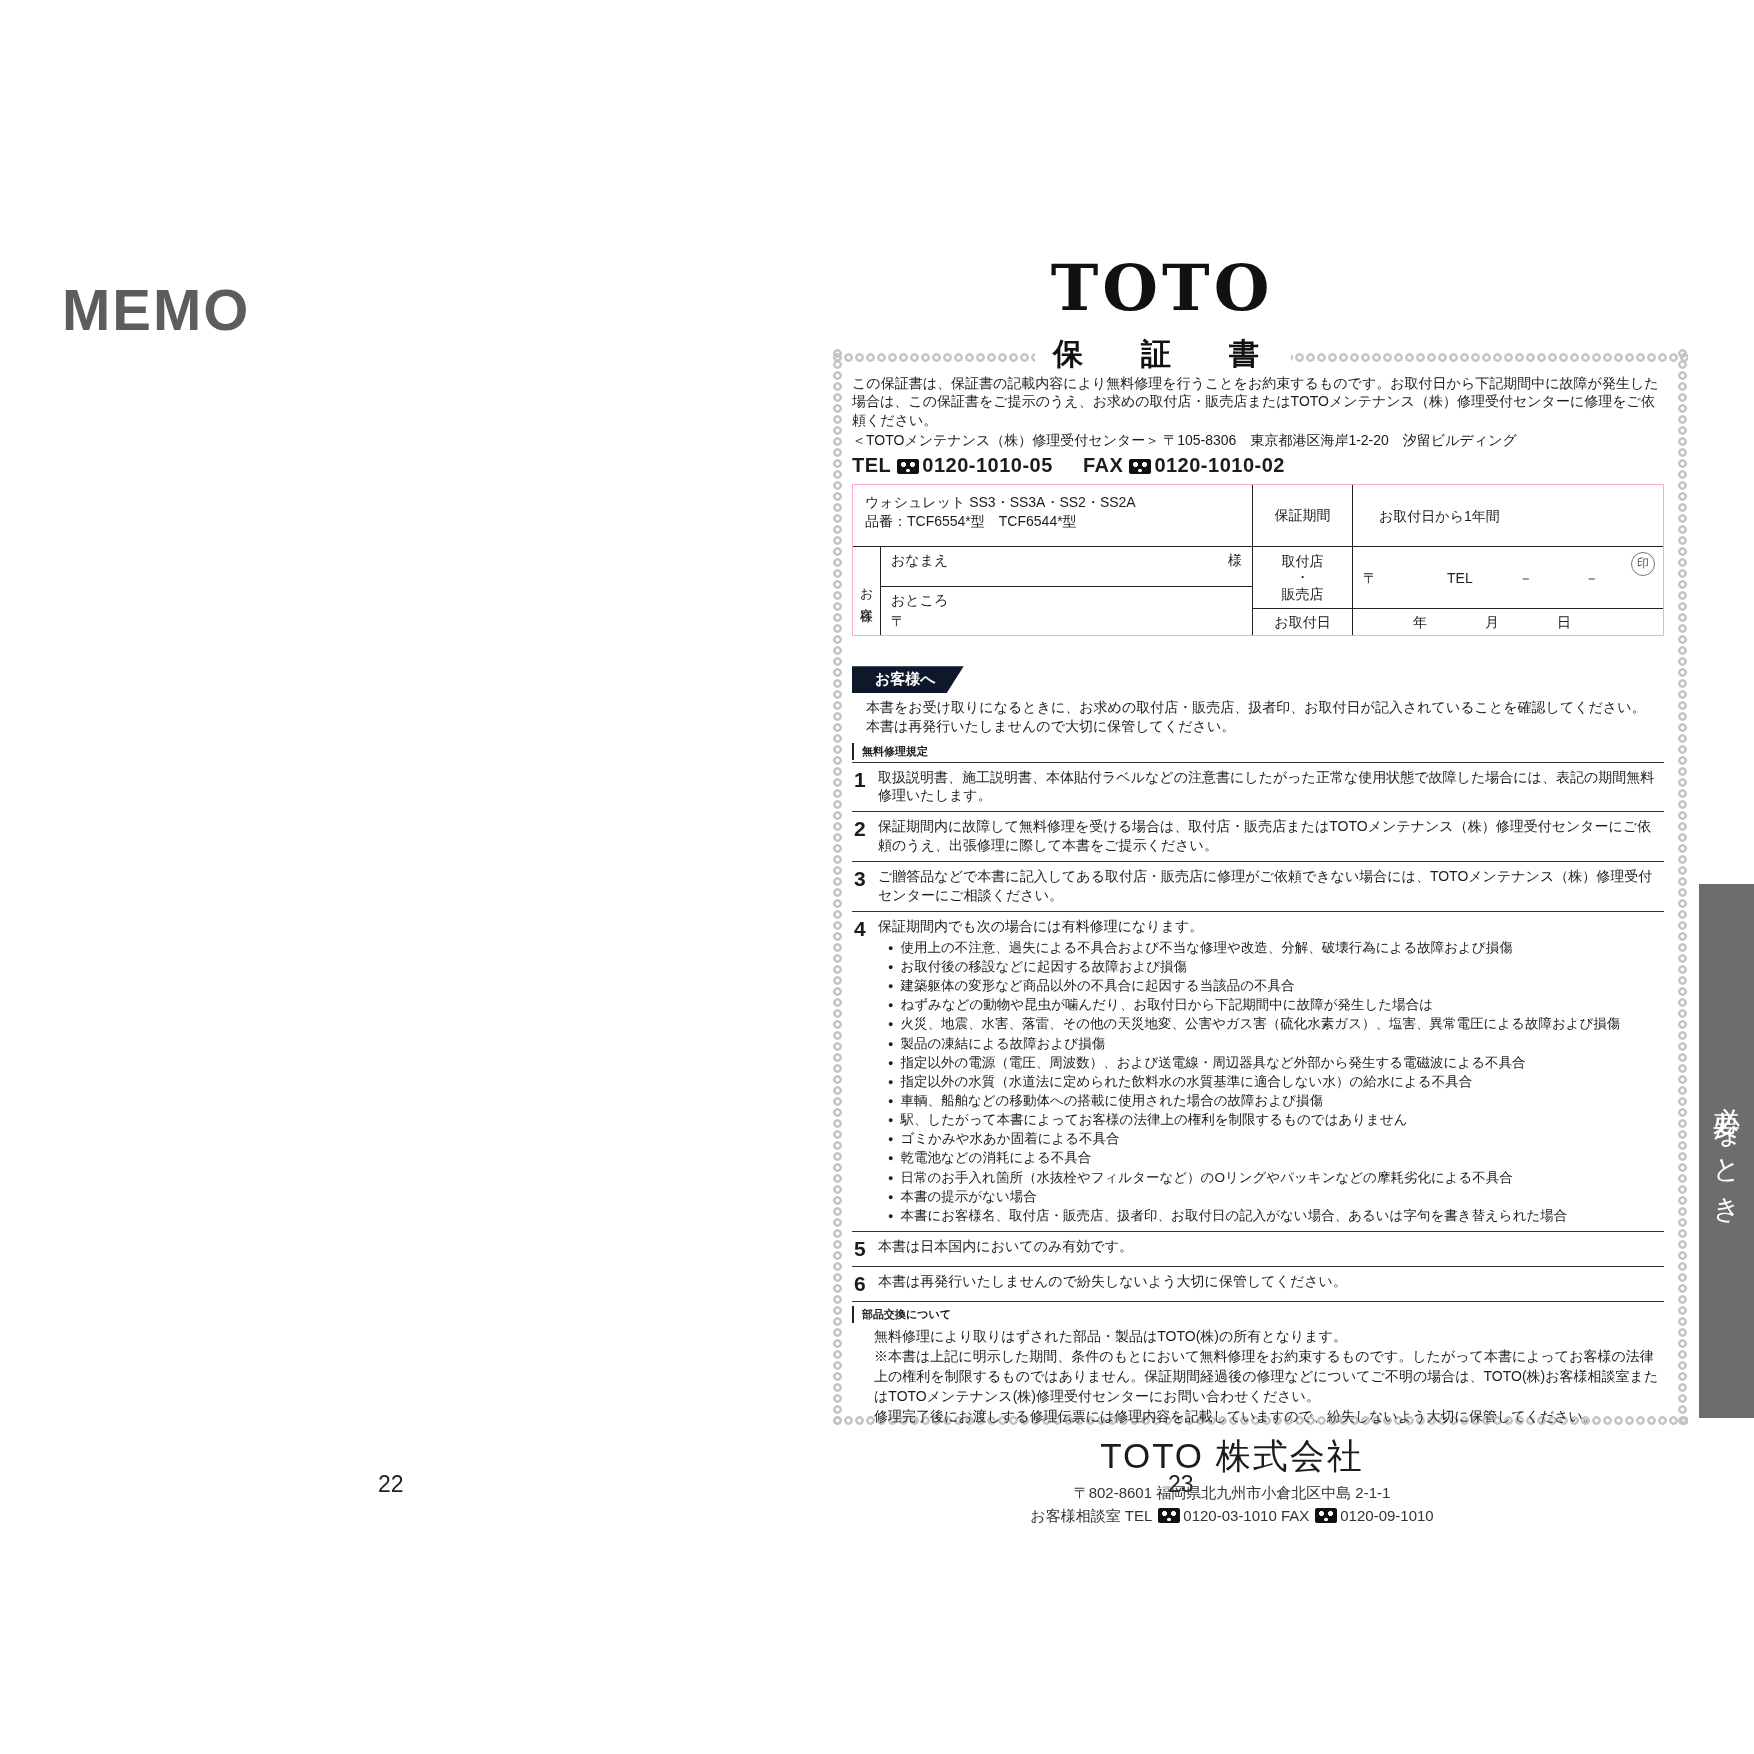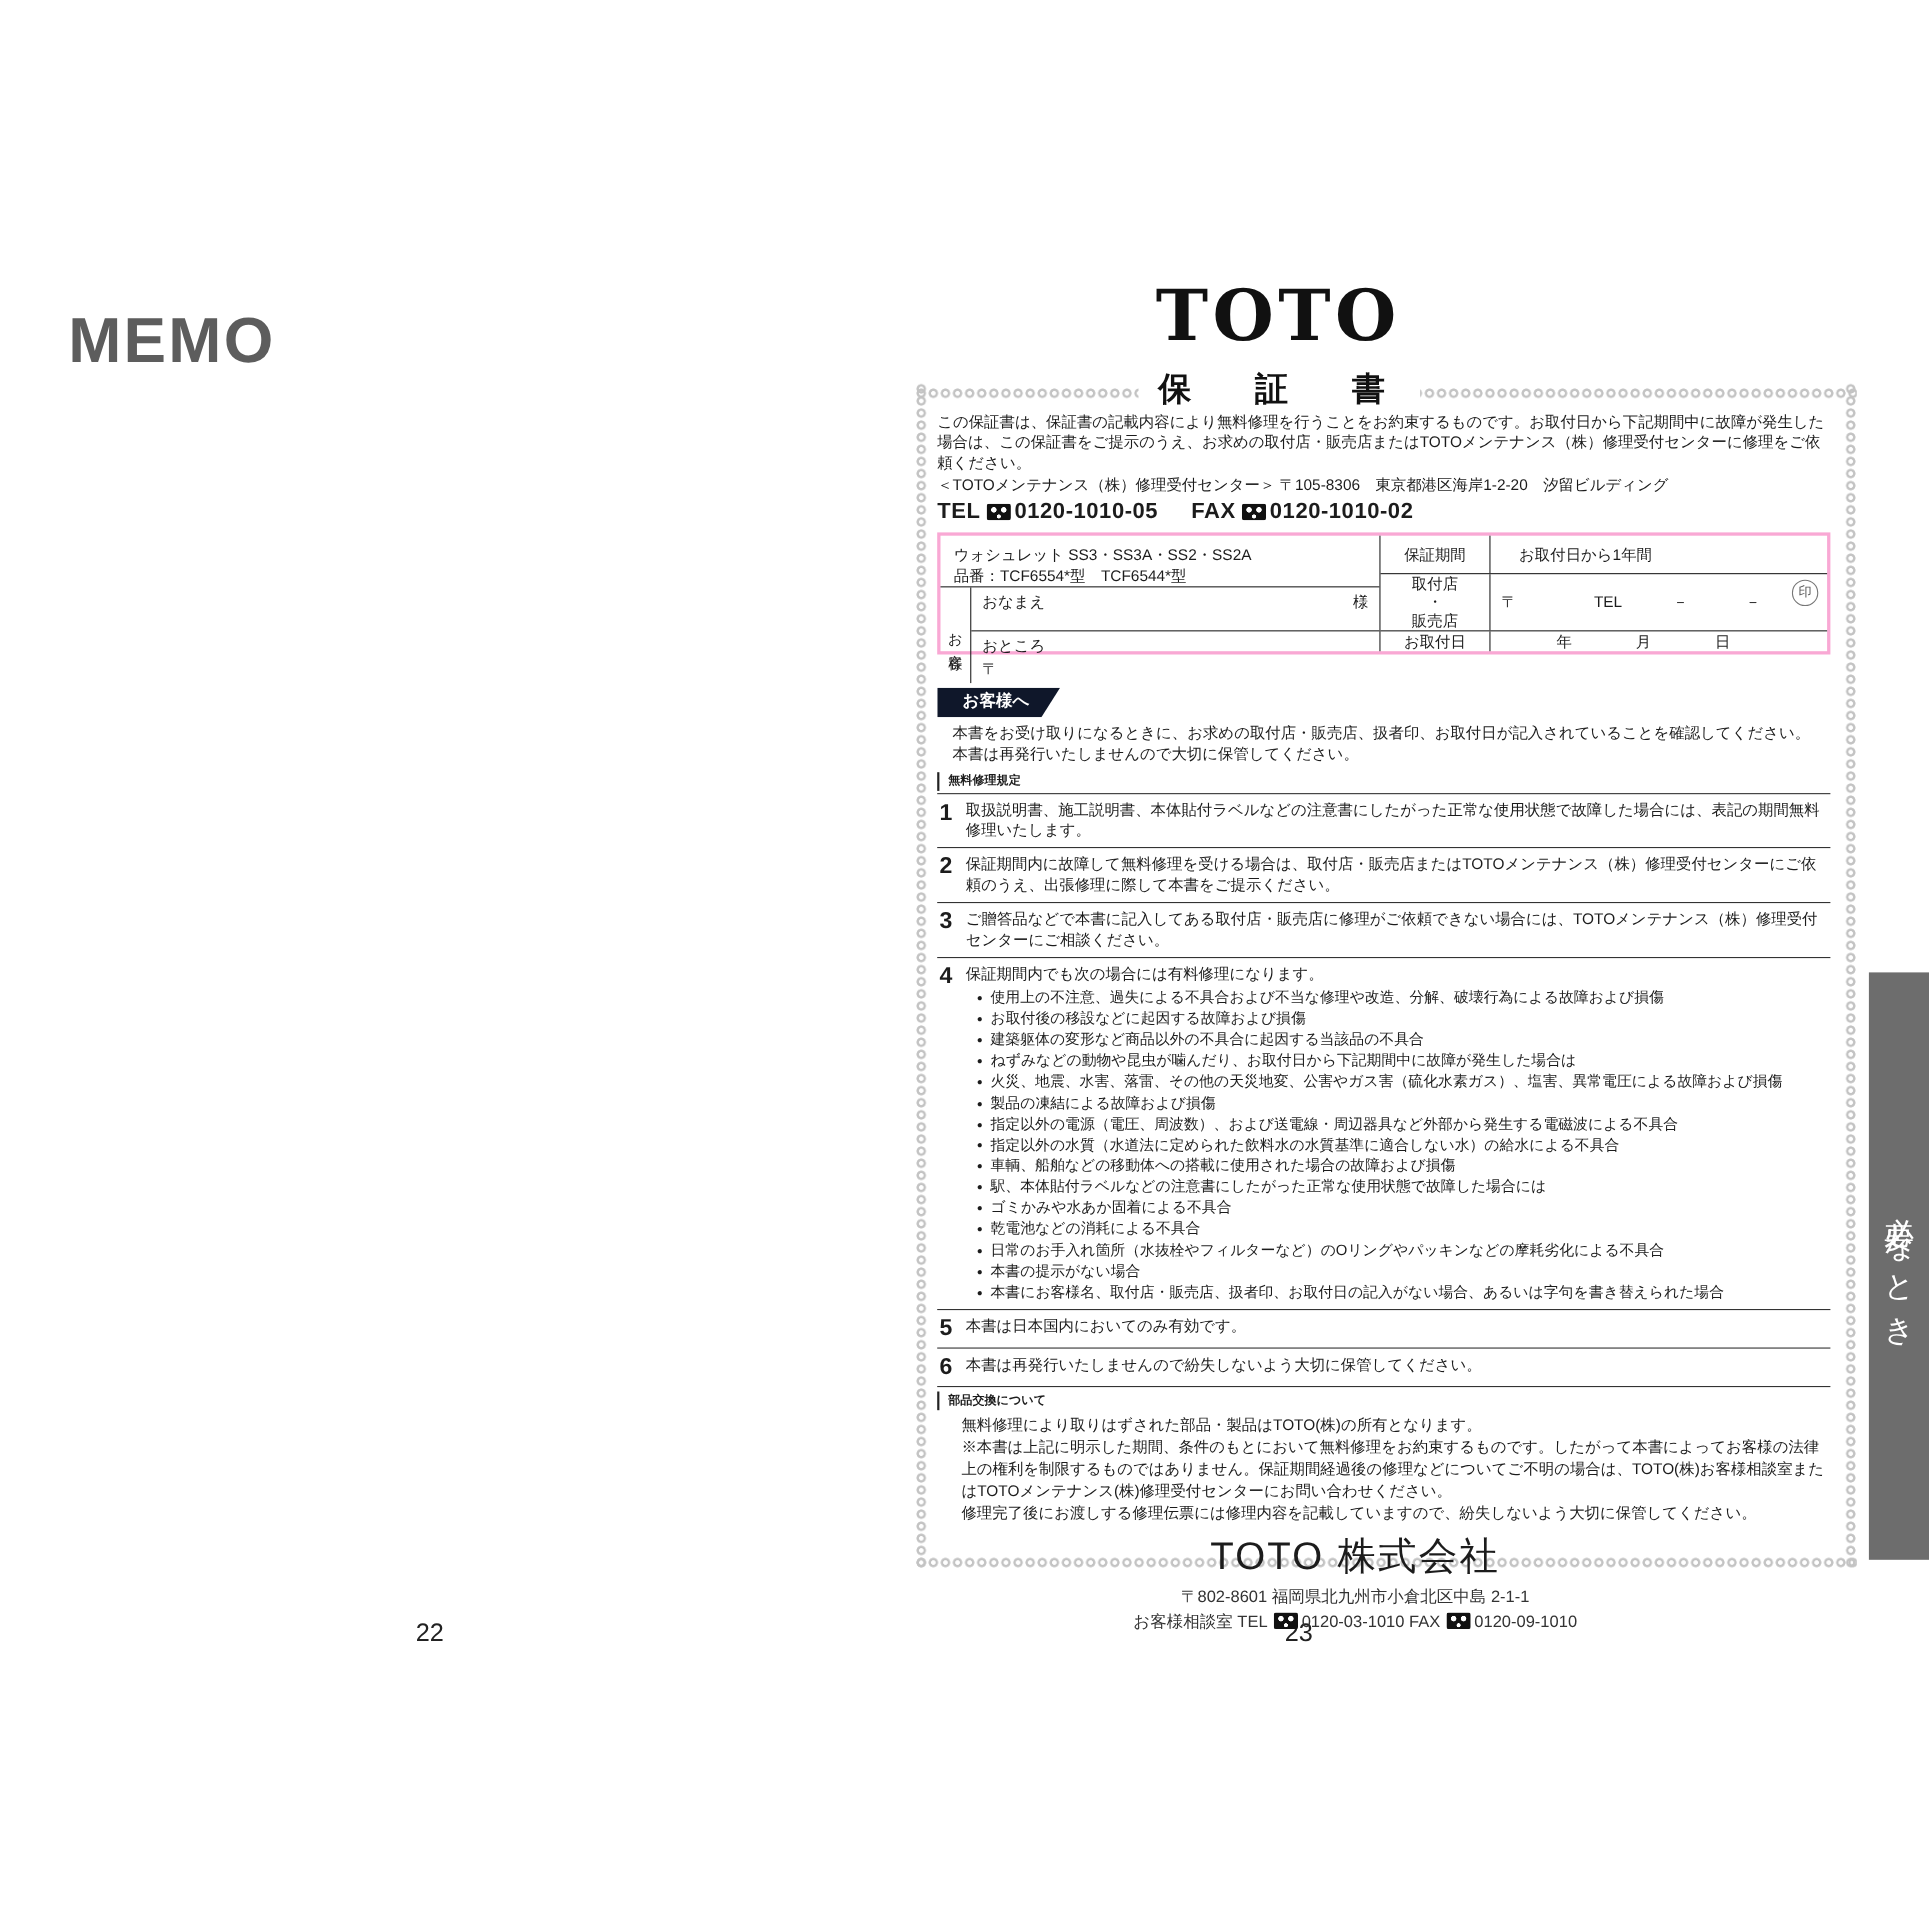--- a/index.html
+++ b/index.html
@@ -58,21 +58,21 @@
     display:inline-block; width:22px; height:15px; border-radius:2px; margin:0 3px 0 6px;
     background:
       radial-gradient(circle 2.2px at 6.5px 5.5px, #fff 2.2px, rgba(0,0,0,0) 2.8px),
       radial-gradient(circle 2.2px at 15.5px 5.5px, #fff 2.2px, rgba(0,0,0,0) 2.8px),
       radial-gradient(circle 1.6px at 11px 11.5px, #fff 1.6px, rgba(0,0,0,0) 2.1px),
       #111;
     vertical-align:-2px;
   }
 
   
-  .w-table { display:flex; width:100%; height:111px; border:3px solid #f9a8d4; margin-bottom:30px; }
+  .w-table { display:flex; width:100%; height:152px; border:1px solid #f9a8d4; margin-bottom:30px; }
   .w-left  { width:400px; display:flex; flex-direction:column; border-right:1px solid #222; }
   .w-right { flex:1; display:flex; flex-direction:column; }
   .cell { border-bottom:1px solid #222; }
   .cell:last-child { border-bottom:none; }
   .product-cell { height:62px; padding:8px 6px 0 12px; line-height:1.35; }
   .cust-rows { flex:1; display:flex; }
   .cust-vert {
     width:28px; border-right:1px solid #222; display:flex; align-items:center; justify-content:center;
     writing-mode:vertical-rl; font-size:13px; letter-spacing:3px;
   }
@@ -290,21 +290,21 @@
                 <div class="bullet-item">
                   <span class="bullet-dot">●</span>
                   <span class="bullet-text">指定以外の水質（水道法に定められた飲料水の水質基準に適合しない水）の給水による不具合</span>
                 </div>
                 <div class="bullet-item">
                   <span class="bullet-dot">●</span>
                   <span class="bullet-text">車輌、船舶などの移動体への搭載に使用された場合の故障および損傷</span>
                 </div>
                 <div class="bullet-item">
                   <span class="bullet-dot">●</span>
-                  <span class="bullet-text">駅、本体貼付ラベルなどの注意書にしたがった正常な使用状態で故障した場合には</span>
+                  <span class="bullet-text">駅、したがって本書によってお客様の法律上の権利を制限するものではありません</span>
                 </div>
                 <div class="bullet-item">
                   <span class="bullet-dot">●</span>
                   <span class="bullet-text">ゴミかみや水あか固着による不具合</span>
                 </div>
                 <div class="bullet-item">
                   <span class="bullet-dot">●</span>
                   <span class="bullet-text">乾電池などの消耗による不具合</span>
                 </div>
                 <div class="bullet-item">

